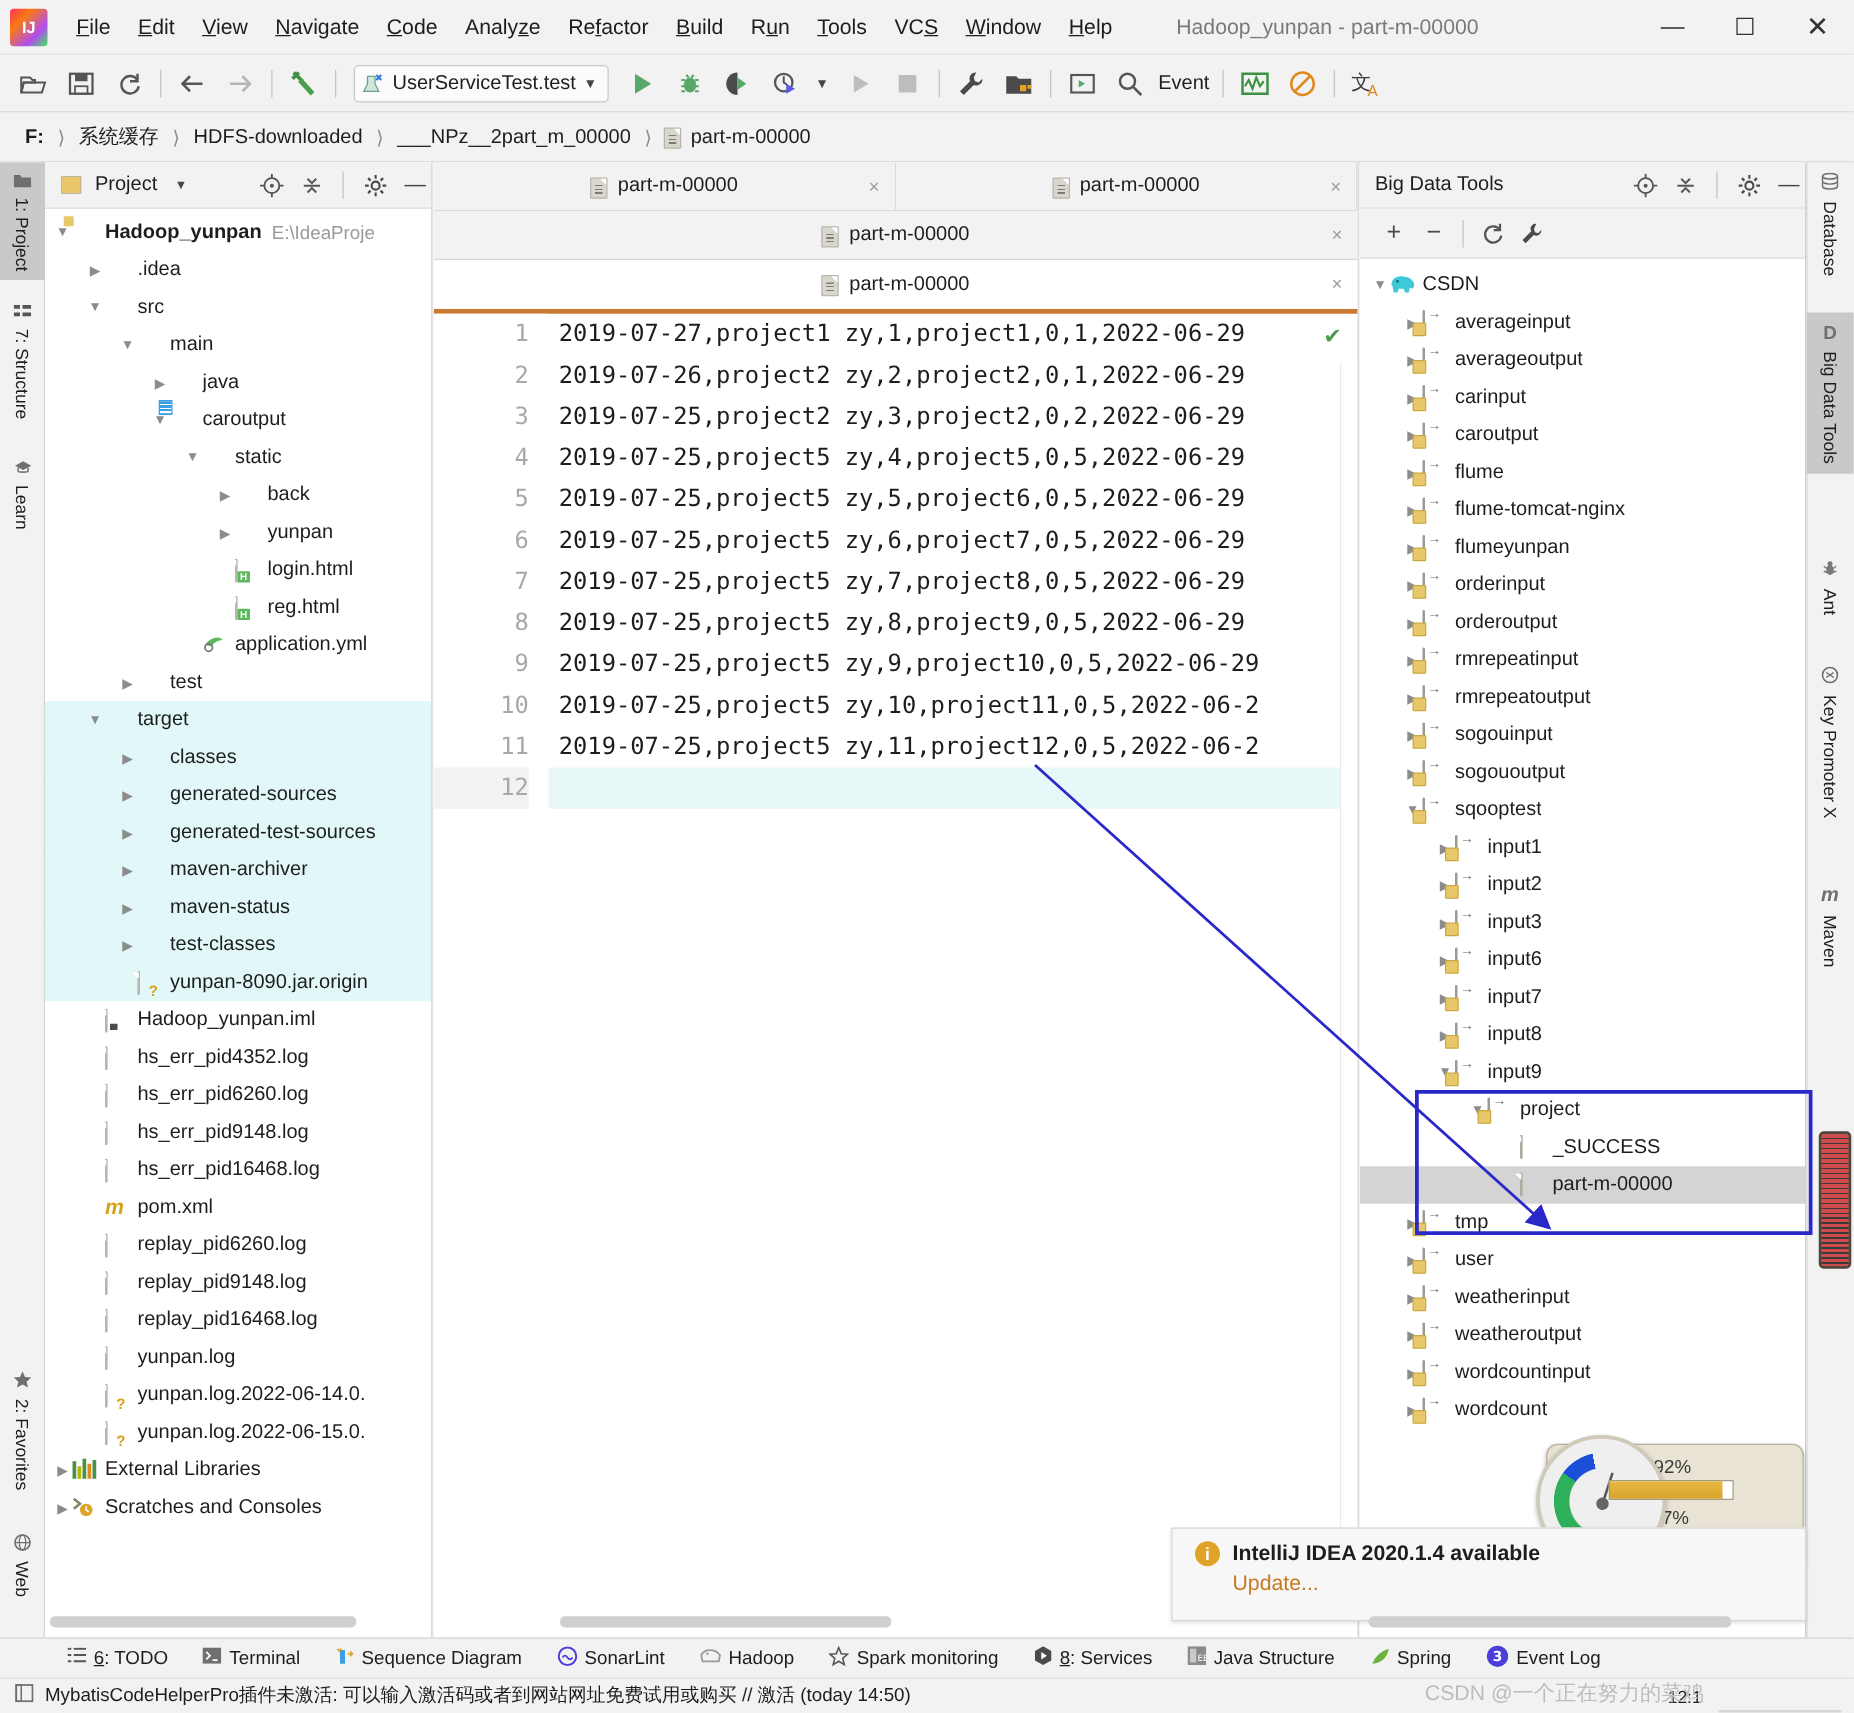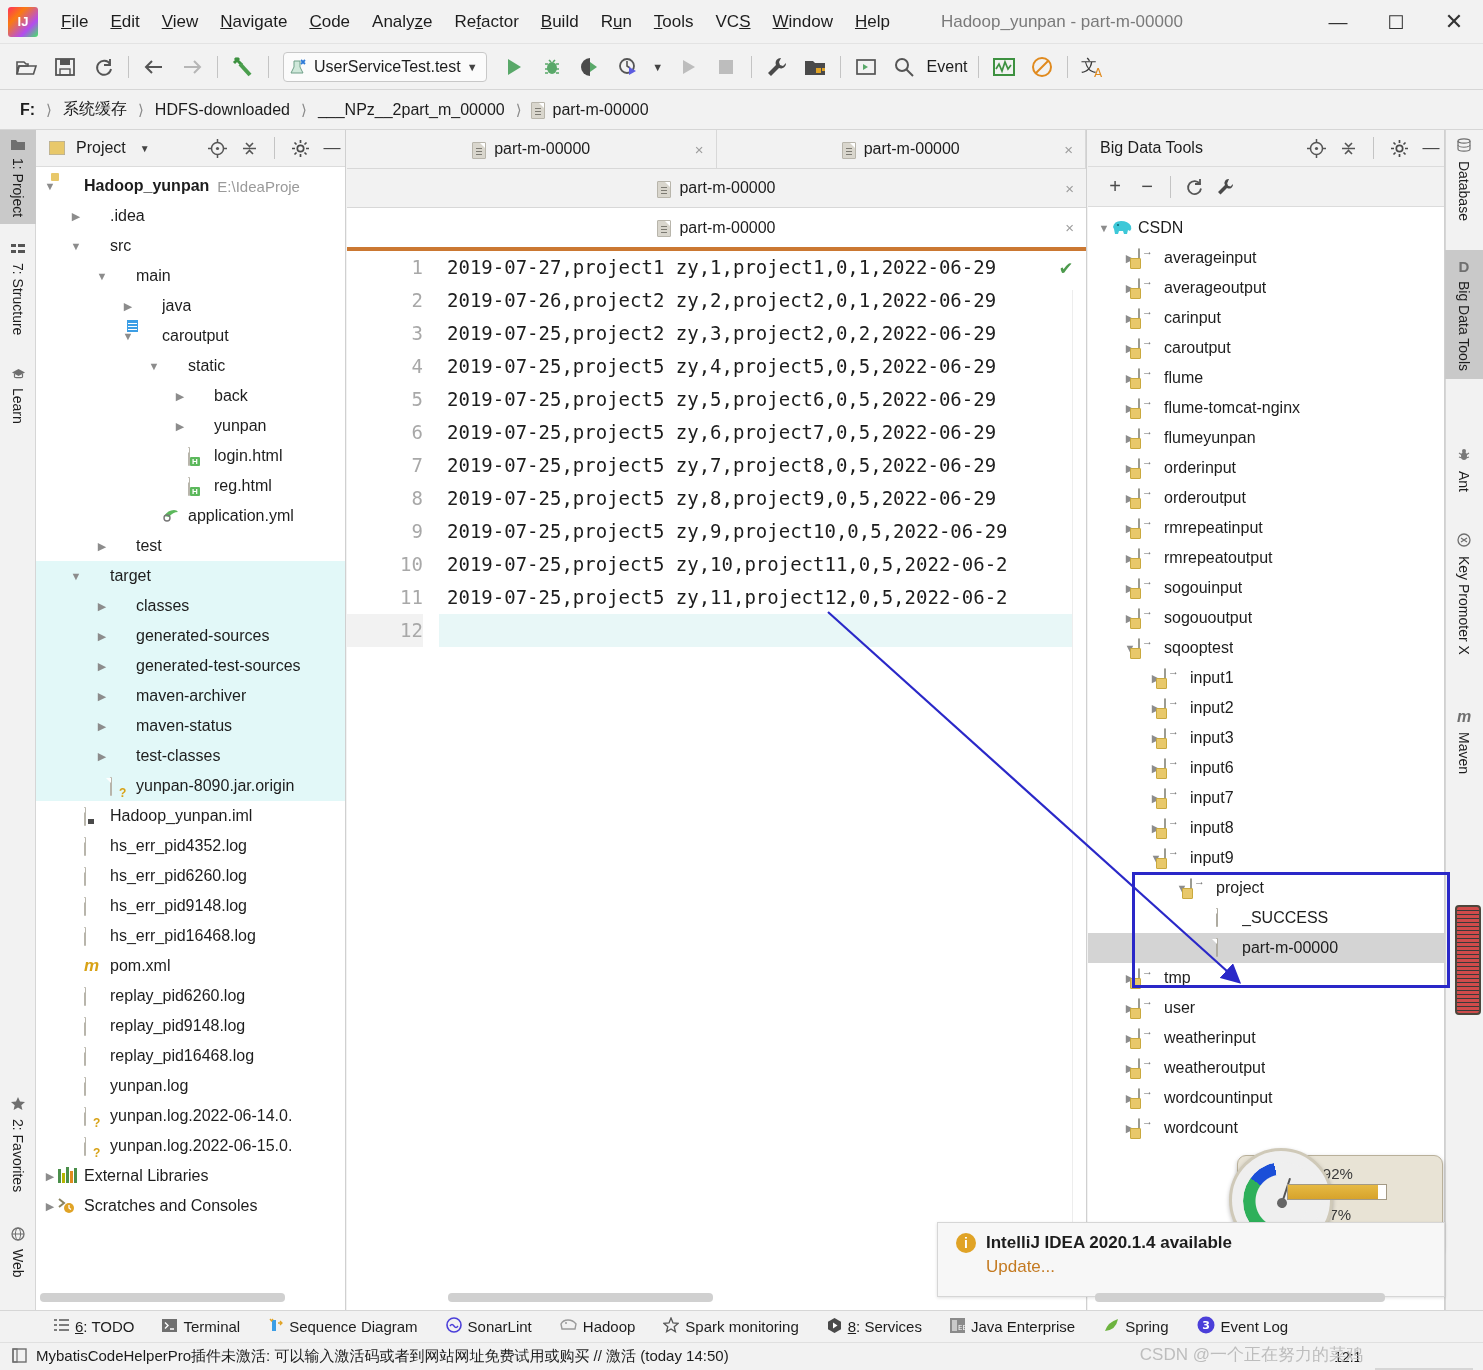--- a/index.html
+++ b/index.html
@@ -1204,21 +1204,21 @@
       <span><u>8</u>: Services</span>
     </div>
     <div class="twitem">
       <span>
         <svg width="15" height="15" viewBox="0 0 15 15">
             <rect x="0" y="0" width="15" height="15" fill="#8a8a8a"></rect>
             <rect x="2" y="2" width="5" height="11" fill="#c9c9c9"></rect>
             <text x="8" y="12" font-size="7" fill="#fff" font-family="DejaVu Sans">EE</text>
           </svg>
       </span>
-      <span>Java Enterprise</span>
+      <span>Java Structure</span>
     </div>
     <div class="twitem">
       <span>
         <svg width="16" height="14" viewBox="0 0 16 14">
             <path d="M15 1q-2 11-13 12 3-9 13-12z" fill="#6db33f"></path>
           </svg>
       </span>
       <span>Spring</span>
     </div>
     <div class="twitem">

